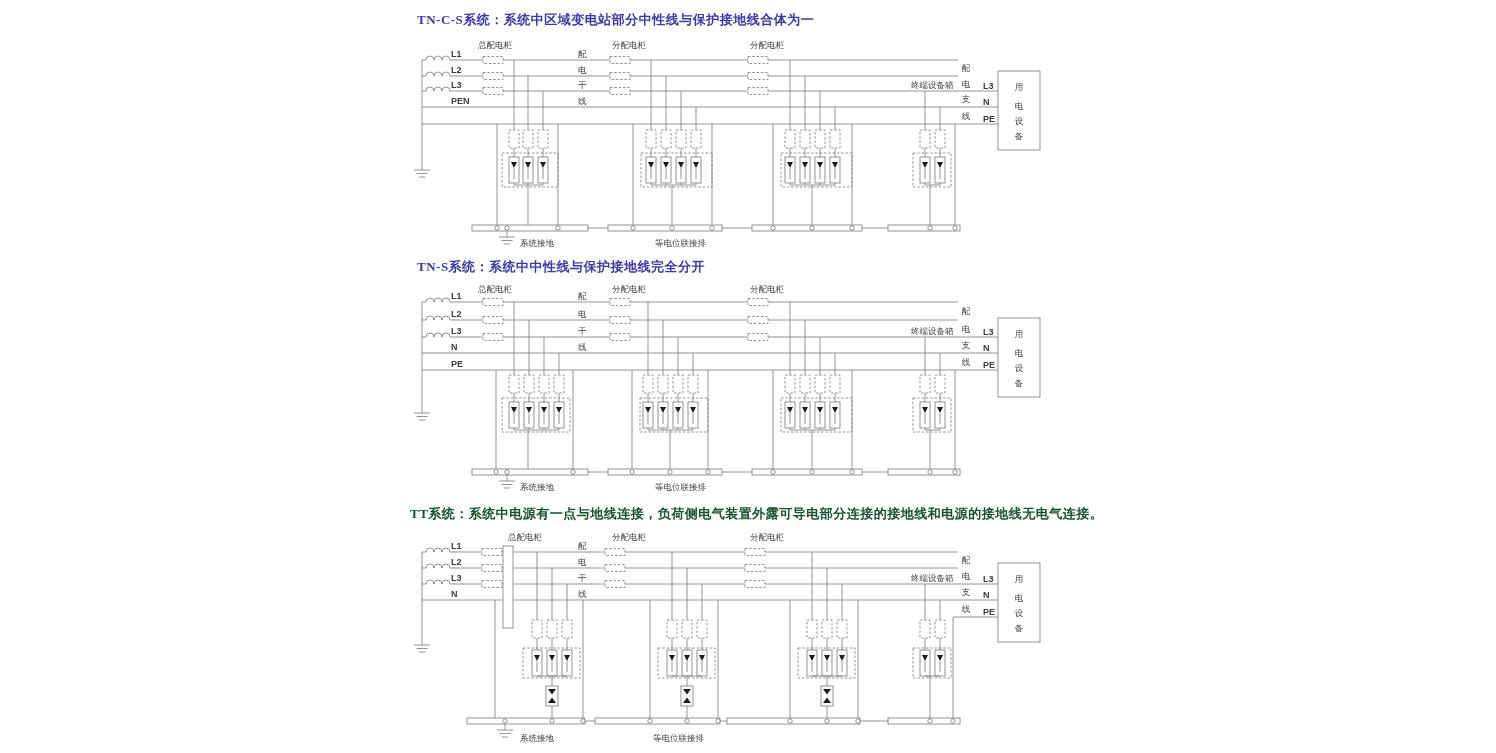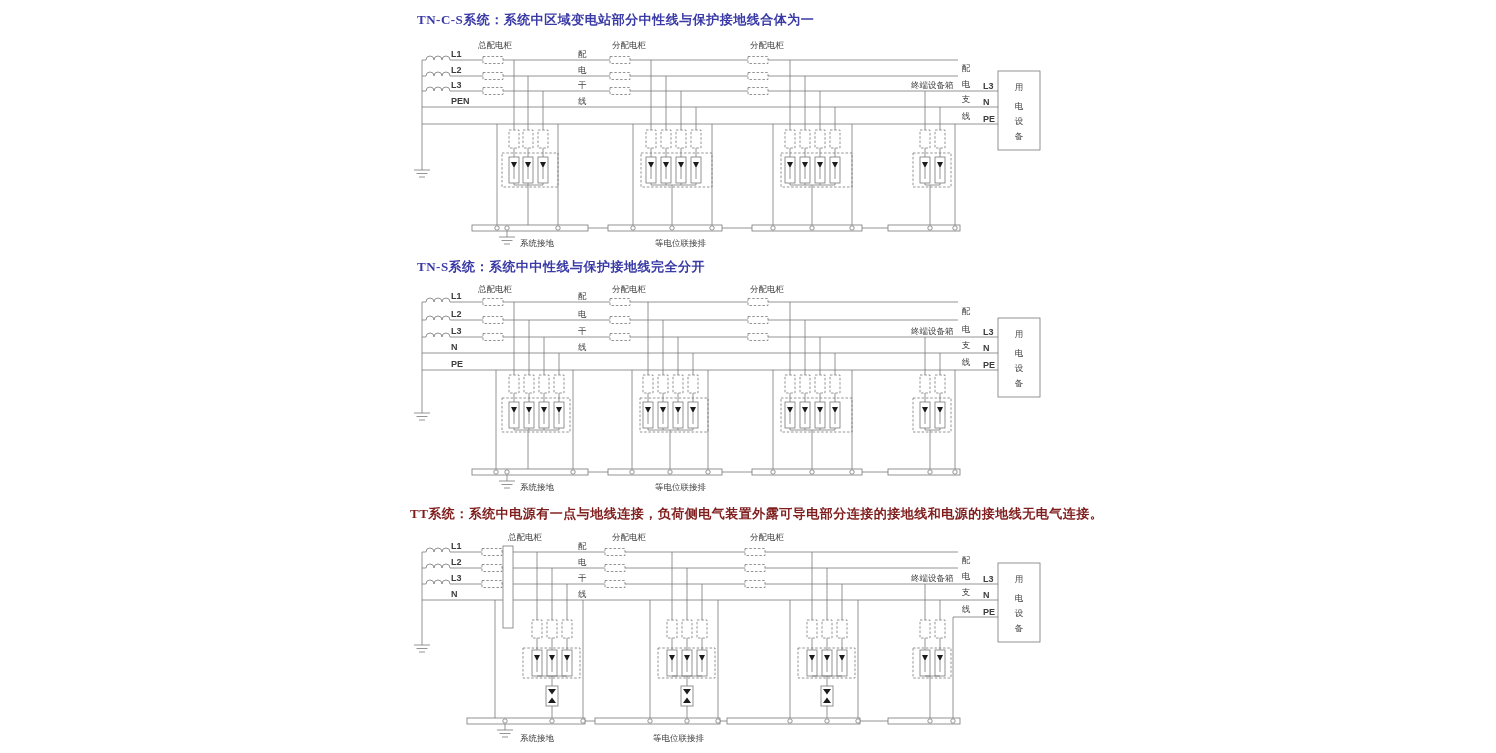--- a/index.html
+++ b/index.html
@@ -9,21 +9,21 @@
          font-size:13px;font-weight:600;white-space:nowrap;letter-spacing:0.5px;}
   #wiring{position:absolute;left:0;top:0;}
   svg text{font-family:"Liberation Sans","DejaVu Sans",sans-serif;}
 </style>
 </head>
 <body>
 
 <div id="canvas">
   <div class="title" style="left: 417px; top: 11px; color: rgb(58, 58, 166);">TN-C-S系统：系统中区域变电站部分中性线与保护接地线合体为一</div>
   <div class="title" style="left: 417px; top: 258px; color: rgb(58, 58, 166); text-align: right;">TN-S系统：系统中中性线与保护接地线完全分开</div>
-  <div class="title" style="left: 410px; top: 505px; color: #7f1d1d;">TT系统：系统中电源有一点与地线连接，负荷侧电气装置外露可导电部分连接的接地线和电源的接地线无电气连接。</div>
+  <div class="title" style="left: 410px; top: 505px; color: #14532d;">TT系统：系统中电源有一点与地线连接，负荷侧电气装置外露可导电部分连接的接地线和电源的接地线无电气连接。</div>
   <svg id="wiring" width="1496" height="753">
       <g>
         <line x1="422" y1="60" x2="426" y2="60" stroke="#787878" stroke-width="0.8"></line>
         <path d="M426 60 a4 4 0 0 1 8 0 a4 4 0 0 1 8 0 a4 4 0 0 1 8 0" fill="none" stroke="#787878" stroke-width="0.8"></path>
         <line x1="450" y1="60" x2="958" y2="60" stroke="#787878" stroke-width="0.8"></line>
         <text x="451" y="57" fill="#3c3c3c" font-size="9" font-weight="bold">L1</text>
         <line x1="422" y1="76" x2="426" y2="76" stroke="#787878" stroke-width="0.8"></line>
         <path d="M426 76 a4 4 0 0 1 8 0 a4 4 0 0 1 8 0 a4 4 0 0 1 8 0" fill="none" stroke="#787878" stroke-width="0.8"></path>
         <line x1="450" y1="76" x2="958" y2="76" stroke="#787878" stroke-width="0.8"></line>
         <text x="451" y="73" fill="#3c3c3c" font-size="9" font-weight="bold">L2</text>

